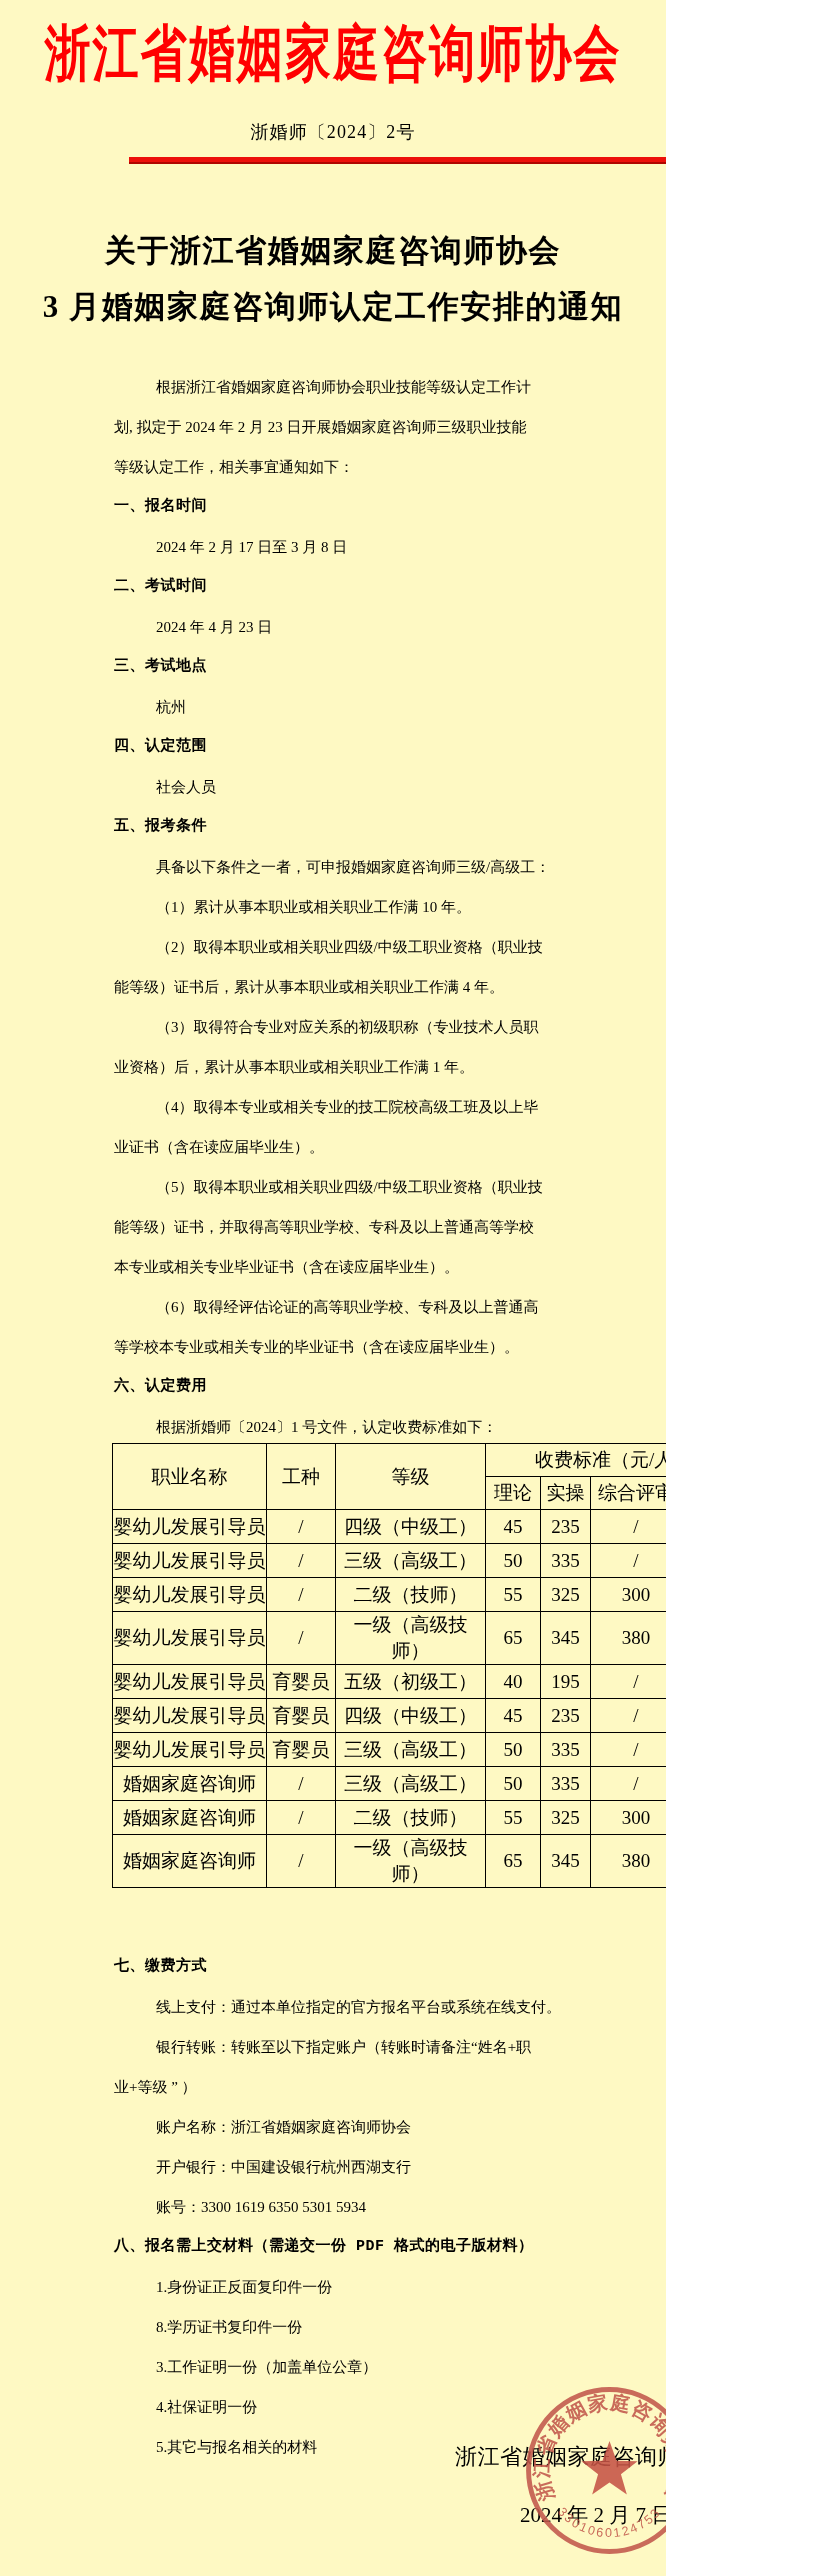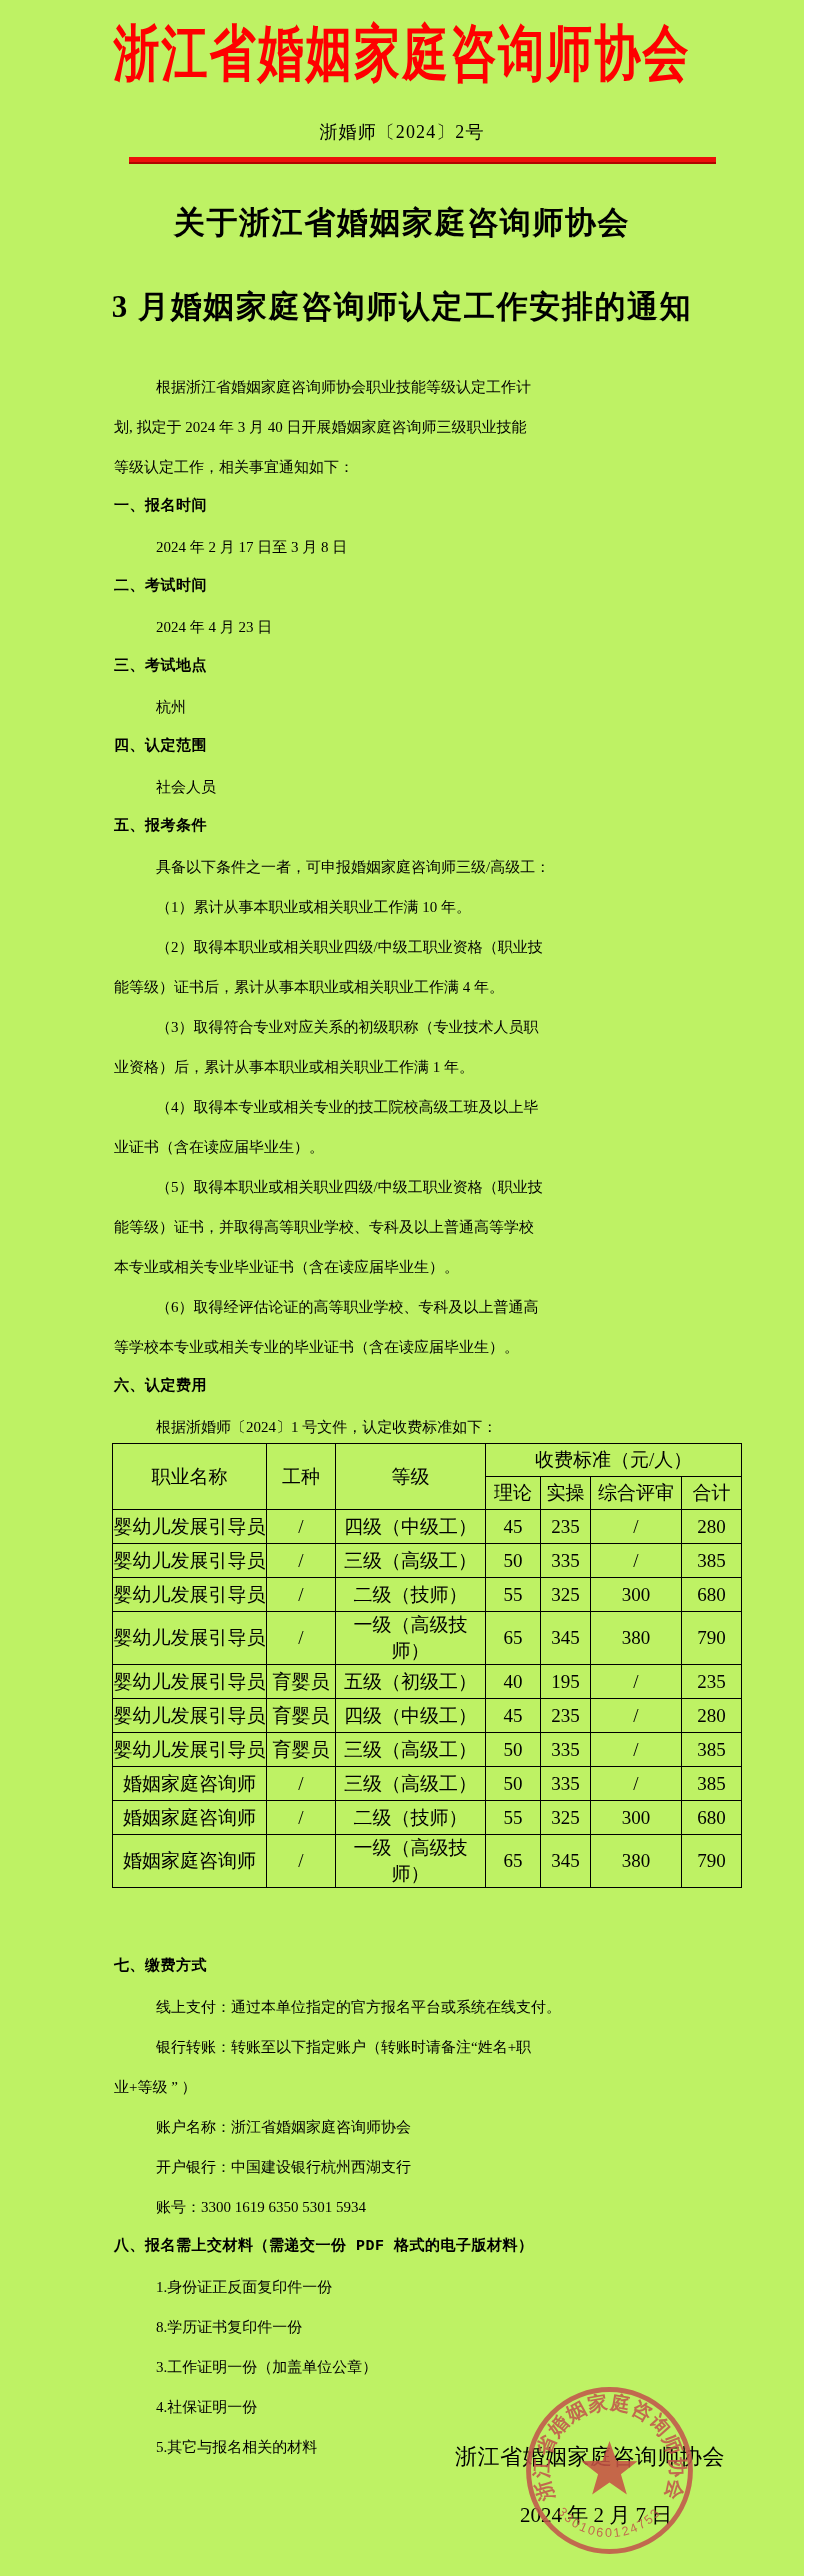--- a/index.html
+++ b/index.html
@@ -1,19 +1,19 @@
 <!DOCTYPE html>
 <html style="font-size:8.5px"><head>
 <meta charset="utf-8">
 <style>
   html,body{margin:0;padding:0;background:#ffffff;}
   .page{
     position:relative;
-    width:804px;height:2576px;
-    background:#bef264;
+    width:666px;height:2576px;
+    background:#fef9c3;
     overflow:hidden;
     font-family:"Liberation Serif",serif;
     color:#000;
   }
   
   .org-title{
     position:absolute;top:12.7px;left:0;width:100%;
     text-align:center;
     font-size:46px;font-weight:bold;
     letter-spacing:2.1px;
@@ -28,21 +28,21 @@
   .red-rule{
     position:absolute;top:157px;left:129px;width:587px;height:4.8px;
     background:#ec100a;border-bottom:2.1px solid #b00500;
   }
   
   .doc-title{
     position:absolute;left:0;width:100%;
     text-align:center;font-size:31px;font-weight:bold;
     letter-spacing:1.6px;white-space:nowrap;
   }
-  .doc-title.l1{top:202px;}
+  .doc-title.l1{top:230px;}
   .doc-title.l2{top:286px;}
   
   .flow{
     position:absolute;left:114px;width:628px;
     font-size:15px;line-height:40px;
   }
   #flow-top{top:367px;}
   #flow-bottom{top:1947px;}
   .line{white-space:nowrap;}
   .line.p{text-indent:42px;}
@@ -86,21 +86,21 @@
 
   <div class="org-title">浙江省婚姻家庭咨询师协会</div>
   <div class="doc-number">浙婚师〔2024〕2号</div>
   <div class="red-rule"></div>
 
   <div class="doc-title l1">关于浙江省婚姻家庭咨询师协会</div>
   <div class="doc-title l2">3 月婚姻家庭咨询师认定工作安排的通知</div>
 
   <div class="flow" id="flow-top">
       <div class="line p">根据浙江省婚姻家庭咨询师协会职业技能等级认定工作计</div>
-      <div class="line c">划, 拟定于 2024 年 3 月 40 日开展婚姻家庭咨询师三级职业技能</div>
+      <div class="line c">划, 拟定于 2024 年 2 月 23 日开展婚姻家庭咨询师三级职业技能</div>
       <div class="line c">等级认定工作，相关事宜通知如下：</div>
       <div class="line h2">一、报名时间</div>
       <div class="line p">2024 年 2 月 17 日至 3 月 8 日</div>
       <div class="line h2">二、考试时间</div>
       <div class="line p">2024 年 4 月 23 日</div>
       <div class="line h2">三、考试地点</div>
       <div class="line p">杭州</div>
       <div class="line h2">四、认定范围</div>
       <div class="line p">社会人员</div>
       <div class="line h2">五、报考条件</div>

